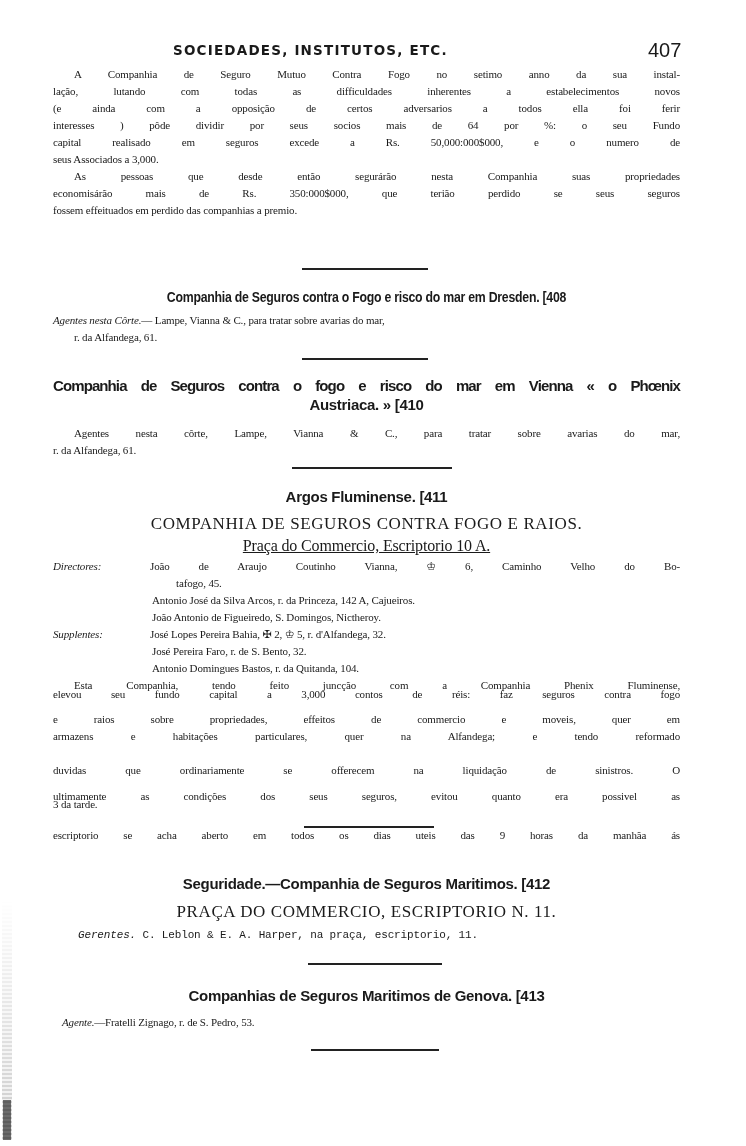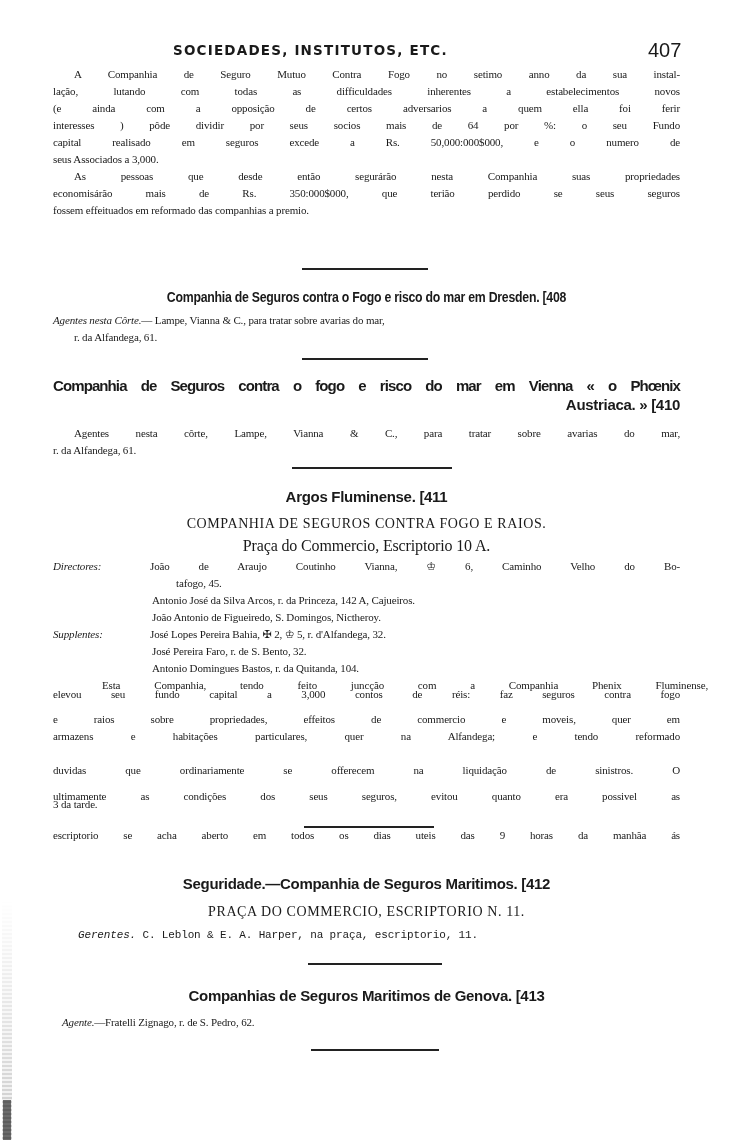--- a/index.html
+++ b/index.html
@@ -16,21 +16,21 @@
   }
   .just { text-align:justify; text-align-last:justify; }
   .ind { left:74px; width:606px; }
   .center { left:53px; width:627px; text-align:center; }
   .head {
     font-family:"Liberation Sans Narrow","Liberation Sans","DejaVu Sans",sans-serif;
     font-weight:bold; font-size:15px; transform-origin:center; letter-spacing:-0.3px;
   }
   .cond { display:inline-block; transform:scaleX(0.82); transform-origin:center; }
   .it { font-style:italic; }
-  .caps { font-variant:small-caps; font-size:14px; letter-spacing:0.6px; }
+  .caps { font-variant:small-caps; font-size:17px; letter-spacing:0.6px; }
   .rule {
     position:absolute; height:2px; background:#222;
   }
   .running {
     font-family:"DejaVu Sans",sans-serif; font-weight:bold; font-size:13.5px;
     letter-spacing:1.2px; top:42px; left:173px;
   }
   .pagenum { top:39px; left:648px; font-size:20px; font-family:Liberation Sans, sans-serif; }
   .noise {
     position:absolute; left:2px; top:900px; width:10px; height:240px;
@@ -44,71 +44,71 @@
 </style>
 </head>
 <body>
 
 <div class="abs running">SOCIEDADES, INSTITUTOS, ETC.</div>
 <div class="abs pagenum">407</div>
 
 <div>
   <div class="line just ind" style="top:66px;">A Companhia de Seguro Mutuo Contra Fogo no setimo anno da sua instal-</div>
   <div class="line just" style="top:83px;">lação, lutando com todas as difficuldades inherentes a estabelecimentos novos</div>
-  <div class="line just" style="top:100px;">(e  ainda  com  a  opposição  de  certos  adversarios  a  quem  ella foi  ferir</div>
+  <div class="line just" style="top:100px;">(e  ainda  com  a  opposição  de  certos  adversarios  a  todos  ella foi  ferir</div>
   <div class="line just" style="top:117px;">interesses ) pôde dividir por seus socios mais de 64 por %: o seu Fundo</div>
   <div class="line just" style="top:134px;">capital realisado em seguros excede a Rs. 50,000:000$000, e o numero de</div>
   <div class="line" style="top:151px;">seus Associados a 3,000.</div>
   <div class="line just ind" style="top:168px;">As pessoas que desde então segurárão nesta Companhia suas propriedades</div>
   <div class="line just" style="top:185px;">economisárão mais de Rs. 350:000$000, que terião perdido se seus seguros</div>
-  <div class="line" style="top:202px;">fossem effeituados em reformado das companhias a premio.</div>
+  <div class="line" style="top:202px;">fossem effeituados em perdido das companhias a premio.</div>
 </div>
 
 <div class="rule" style="top:268px; left:302px; width:126px;"></div>
 
 <div>
   <div class="line center head" style="top:288px;">
     <span class="cond">Companhia de Seguros contra o Fogo e risco do mar em Dresden. [408</span>
   </div>
   <div class="line" style="top:312px;">
     <span class="it">Agentes nesta Côrte.</span><span>— Lampe, Vianna &amp; C., para tratar sobre avarias do mar,</span>
   </div>
   <div class="line" style="top:329px; left:74px;">r. da Alfandega, 61.</div>
 </div>
 
 <div class="rule" style="top:358px; left:302px; width:126px;"></div>
 
 <div>
   <div class="line just head" style="top:377px;">
     <span style="letter-spacing:-0.9px;">Companhia de Seguros contra o fogo e risco do mar em Vienna « o Phœnix</span>
   </div>
-  <div class="line center head" style="top:396px;text-align:right;">Austriaca. » [410</div>
+  <div class="line center head" style="top:396px;">Austriaca. » [410</div>
   <div class="line just ind" style="top:425px;">Agentes nesta côrte, Lampe, Vianna &amp; C., para tratar sobre avarias do mar,</div>
   <div class="line" style="top:442px;">r. da Alfandega, 61.</div>
 </div>
 
 <div class="rule" style="top:467px; left:292px; width:160px;"></div>
 
 <div>
   <div class="line center head" style="top:488px;">Argos Fluminense. [411</div>
   <div class="line center caps" style="top:515px;">COMPANHIA DE SEGUROS CONTRA FOGO E RAIOS.</div>
-  <div class="line center" style="top:537px; font-size:16px;">Praça do Commercio, Escriptorio 10 A.</div>
+  <div class="line center" style="top:537px; font-size:16px;text-decoration:underline;">Praça do Commercio, Escriptorio 10 A.</div>
 
   <div class="line it" style="top:558px; left:53px; width:96px;font-family:Liberation Serif, serif;">Directores:</div>
   <div class="line just" style="top:558px; left:150px; width:530px;">João de Araujo Coutinho Vianna, ♔ 6, Caminho Velho do Bo-</div>
   <div class="line" style="top:575px; left:176px;">tafogo, 45.</div>
   <div class="line" style="top:592px; left:152px;">Antonio José da Silva Arcos, r. da Princeza, 142 A, Cajueiros.</div>
   <div class="line" style="top:609px; left:152px;">João Antonio de Figueiredo, S. Domingos, Nictheroy.</div>
 
   <div class="line it" style="top:626px; left:53px; width:96px;">Supplentes:</div>
   <div class="line" style="top:626px; left:150px;">José Lopes Pereira Bahia, ✠ 2, ♔ 5, r. d'Alfandega, 32.</div>
   <div class="line" style="top:643px; left:152px;">José Pereira Faro, r. de S. Bento, 32.</div>
   <div class="line" style="top:660px; left:152px;">Antonio Domingues Bastos, r. da Quitanda, 104.</div>
 
-  <div class="line just ind" style="top:677px;margin-left:28px;">Esta Companhia, tendo feito juncção com a Companhia Phenix Fluminense,</div>
+  <div class="line just ind" style="top:677px;">Esta Companhia, tendo feito juncção com a Companhia Phenix Fluminense,</div>
   <div class="line just" style="top:686px;">elevou seu fundo capital a 3,000 contos de réis: faz seguros contra fogo</div>
   <div class="line just" style="top:711px;">e raios sobre propriedades, effeitos de commercio e moveis, quer em</div>
   <div class="line just" style="top:728px;">armazens e habitações particulares, quer na Alfandega; e tendo reformado</div>
   <div class="line just" style="top:788px;">ultimamente as condições dos seus seguros, evitou quanto era possivel as</div>
   <div class="line just" style="top:762px;">duvidas que ordinariamente se offerecem na liquidação de sinistros. O</div>
   <div class="line just" style="top:819px;margin-top:8px;">escriptorio se acha aberto em todos os dias uteis das 9 horas da manhãa ás</div>
   <div class="line" style="top:796px;">3 da tarde.</div>
 </div>
 
 <div class="rule" style="top:826px; left:304px; width:130px;"></div>
@@ -120,20 +120,20 @@
     <span class="it">Gerentes.</span>
     <span>C. Leblon &amp; E. A. Harper, na praça, escriptorio, 11.</span>
   </div>
 </div>
 
 <div class="rule" style="top:963px; left:308px; width:134px;"></div>
 
 <div>
   <div class="line center head" style="top:987px;">Companhias de Seguros Maritimos de Genova. [413</div>
   <div class="line" style="top:1014px; left:62px;">
-    <span class="it">Agente.</span><span>—Fratelli Zignago, r. de S. Pedro, 62.</span>
+    <span class="it">Agente.</span><span>—Fratelli Zignago, r. de S. Pedro, 53.</span>
   </div>
 </div>
 
 <div class="rule" style="top:1049px; left:311px; width:128px;"></div>
 
 <div class="noise"></div>
 <div class="noise2"></div>
 
 </body></html>

